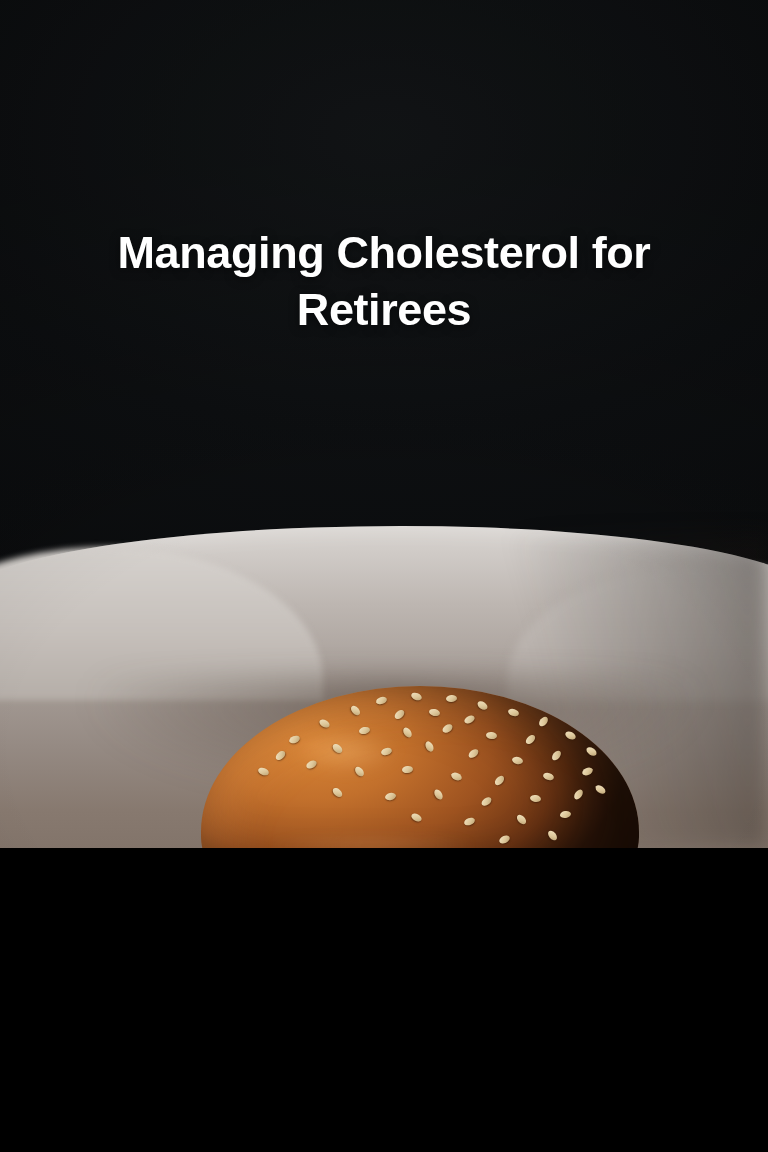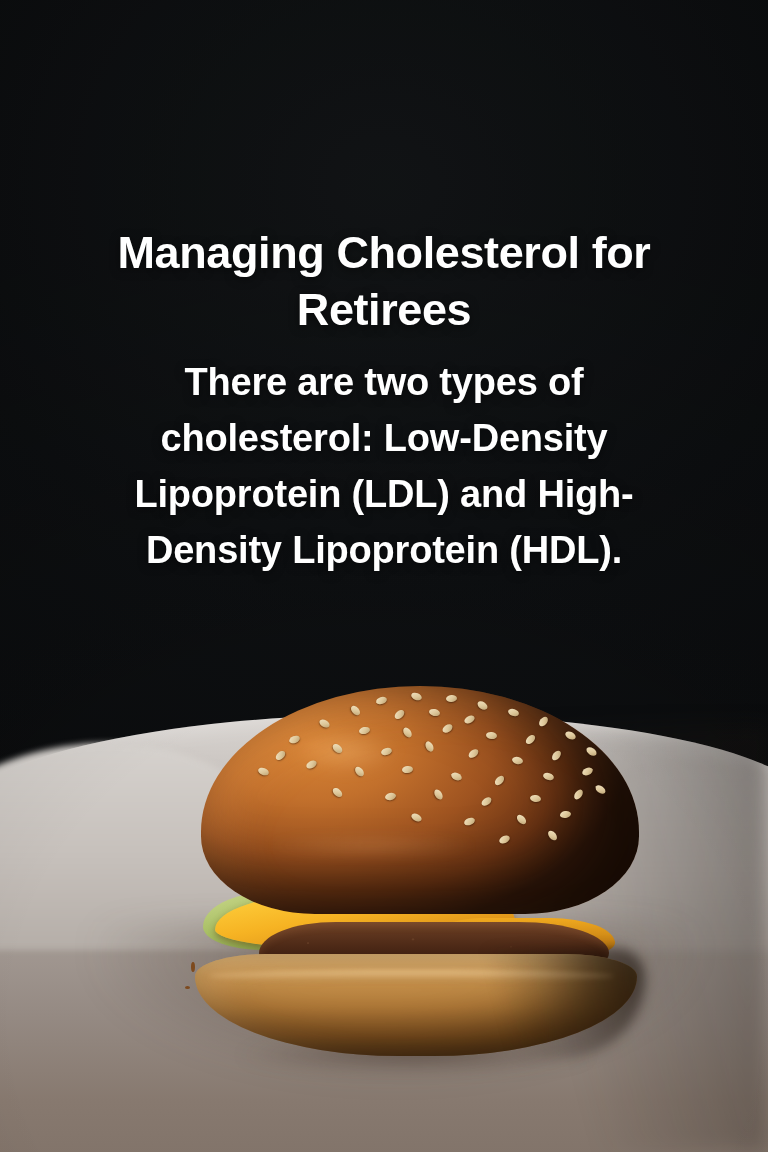--- a/index.html
+++ b/index.html
@@ -5,21 +5,21 @@
 <style>
   html, body {
     margin: 0;
     padding: 0;
     background: #000;
   }
 
   .card {
     position: relative;
     width: 768px;
-    height: 1152px;
+    height: 848px;
     overflow: hidden;
     background: #0a0b0c;
     font-family: "Liberation Sans", "DejaVu Sans", sans-serif;
     -webkit-font-smoothing: antialiased;
   }
 
   
   .photo {
     position: absolute;
     inset: 0;
@@ -435,17 +435,16 @@
       <div class="crumb" style="left:-10px;top:300px;width:5px;height:3px"></div>
       <div class="crumb" style="left:-4px;top:276px;width:4px;height:10px"></div>
     </div>
 
     <div class="photo-grade"></div>
   </div>
 
   <div class="overlay">
     <h1 class="headline">Managing Cholesterol for Retirees</h1>
 
-    <p class="subhead">There are two types of cholesterol: Low-Density Lipoprotein (LDL) and High-Density Lipoprotein (HDL).</p>
 
   </div>
 
 </div>
 
 </body></html>

